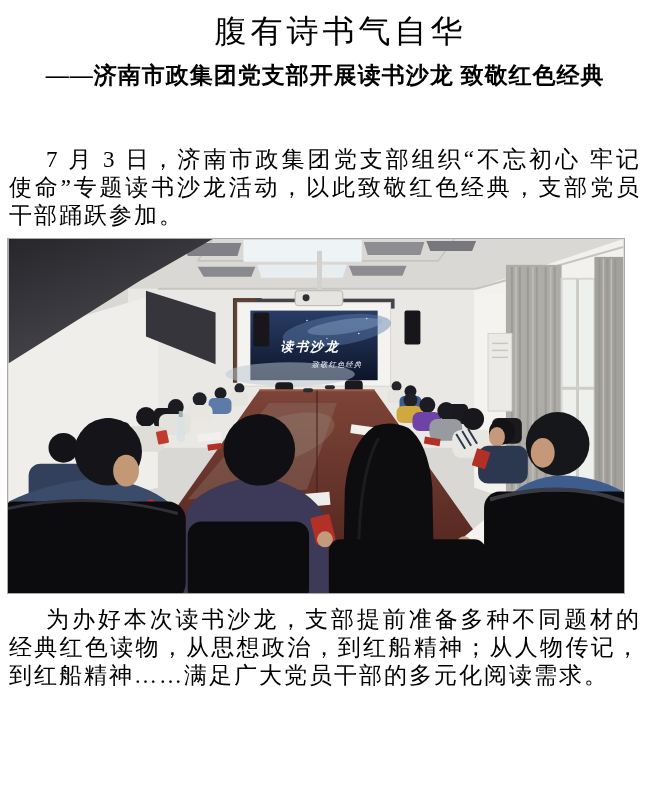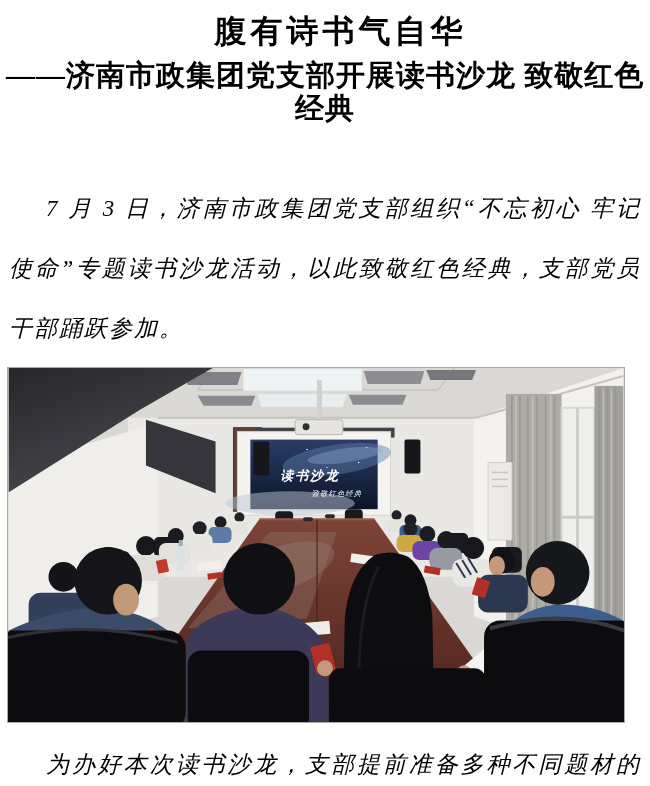--- a/index.html
+++ b/index.html
@@ -3,32 +3,31 @@
 <meta charset="utf-8">
 <style>
   html,body{margin:0;padding:0;}
   body{
     width:650px;height:786px;background:#ffffff;overflow:hidden;
     font-family:"Liberation Serif", serif;color:#000;
   }
   .doc-title{
     margin:10px 0 0;text-align:center;
     font-family:"Liberation Sans", sans-serif;
-    font-size:32px;line-height:42px;font-weight:700;letter-spacing:4px;padding-left:31px;
+    font-size:32px;line-height:42px;font-weight:400;letter-spacing:4px;padding-left:31px;
   }
   .doc-subtitle{
     margin:7px 0 0;text-align:center;
-    font-size:29px;line-height:33px;font-weight:700;letter-spacing:1px;
+    font-size:23px;line-height:33px;font-weight:700;letter-spacing:1px;
   }
   .para{
     margin:54px 9px 0;
-    font-size:23px;line-height:60px;letter-spacing:2px;
+    font-size:23px;line-height:28px;letter-spacing:2px;
     text-align:justify;text-justify:inter-character;
     text-indent:37px;
-    font-style:italic;
   }
   .para.second{margin-top:12px;}
   figure.photo{
     margin:8px 0 0 7px;padding:0;
     width:616px;height:354px;
     border:1px solid #aaa9a6;
     background:#d9d8d4;
     text-align:center;
   }
   figure.photo svg{display:block;}

